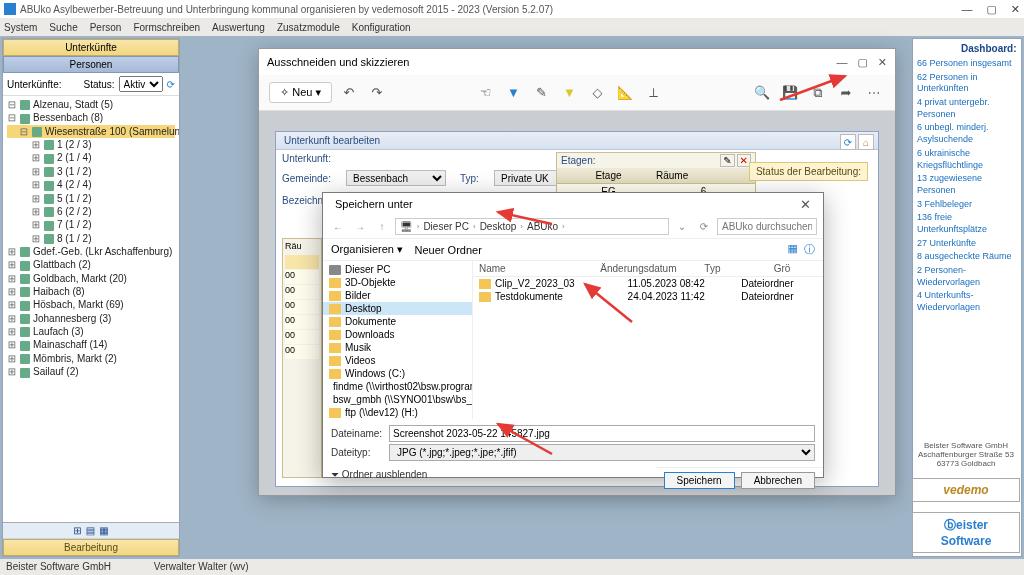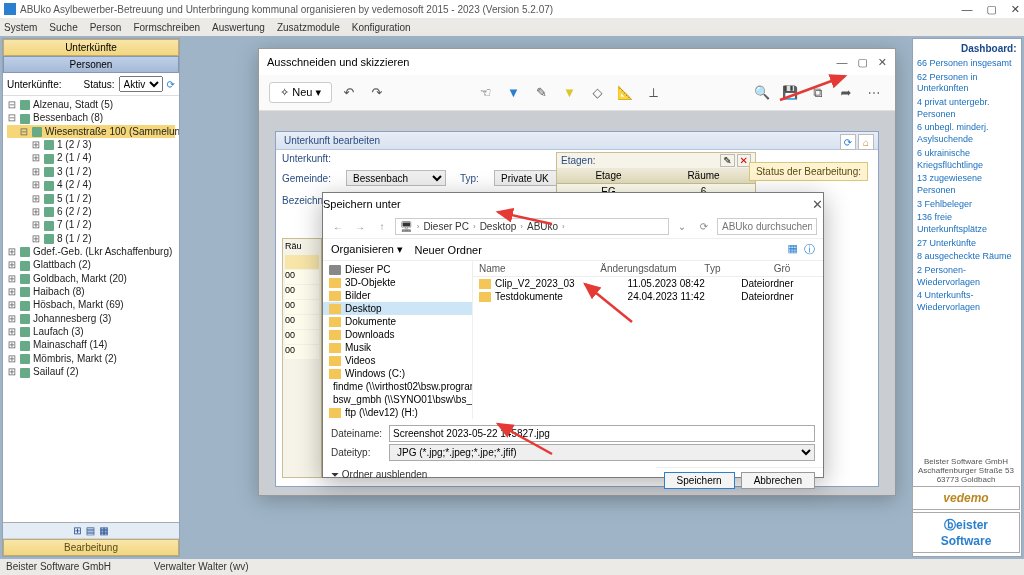--- a/index.html
+++ b/index.html
@@ -35,21 +35,21 @@
 .left-bottom .bar { font-size: 10px; padding: 2px 4px; text-align: center; color: #1a468a; border-bottom: 1px solid #c7d6e6; }
 
 
 .center { flex: 1; position: relative; background: #9fb5c7; }
 
 
 .right-panel { width: 110px; background: #fff; border: 1px solid #94a3b8; margin: 2px; padding: 4px; font-size: 9px; }
 .right-panel h4 { color: #1a468a; font-size: 10px; margin-bottom: 3px; font-weight: bold; margin-left: 44px; }
 .right-panel .stat { color: #1a6fbf; cursor: pointer; padding: 1px 0; line-height: 1.3; }
 .branding { width: 108px; position: absolute; right: 4px; bottom: 22px; font-size: 8px; color: #555; text-align: center; }
-.branding .logo { background: #fff; border: 1px solid #aaa; padding: 4px; margin-top: 2px; font-size: 12px; font-weight: bold; }
+.branding .logo { background: #fff; border: 1px solid #aaa; padding: 4px; margin-top: 10px; font-size: 12px; font-weight: bold; }
 .branding .vedemo { color: #b82; font-style: italic; }
 .branding .beister { color: #2a7fce; }
 
 
 .statusbar { position: absolute; bottom: 0; left: 0; right: 0; height: 16px; background: #eceae6; font-size: 10px; padding: 2px 6px; color: #333; }
 
 
 .snip-window { position: absolute; left: 258px; top: 48px; width: 638px; height: 448px; background: #fff; box-shadow: 0 4px 20px rgba(0,0,0,.25); border: 1px solid #999; }
 .snip-title { height: 26px; display: flex; align-items: center; padding: 0 8px; font-size: 11px; background: #fff; }
 .snip-title .controls { margin-left: auto; display: flex; gap: 10px; color: #555; }
@@ -66,21 +66,21 @@
 .inner-app .form-row label { color: #2a4d82; width: 60px; }
 .inner-app input, .inner-app select { font-size: 10px; height: 16px; border: 1px solid #bbb; padding: 0 2px; }
 .inner-app .etagen { position: absolute; left: 280px; top: 20px; background: #f6f3e8; border: 1px solid #c9be94; width: 200px; }
 .inner-app .etagen .eh { background: linear-gradient(#eee9d7,#e2dcbd); padding: 2px 4px; font-size: 10px; display: flex; border-bottom: 1px solid #c9be94; }
 .inner-app .status-box { position: absolute; right: 10px; top: 30px; background: #fff4d1; border: 1px solid #d9c77a; padding: 3px 6px; font-size: 10px; color: #5b4a15; }
 .inner-app .icons-tr { position: absolute; right: 4px; top: 2px; display: flex; gap: 2px; }
 .inner-app .icons-tr span { width: 16px; height: 16px; border: 1px solid #bbb; background: #fff; display: inline-flex; align-items: center; justify-content: center; font-size: 10px; cursor: pointer; }
 
 
 .save-dlg { position: absolute; left: 322px; top: 192px; width: 502px; height: 286px; background: #fff; border: 1px solid #7a7a7a; box-shadow: 0 6px 24px rgba(0,0,0,.3); }
-.save-dlg .dlg-title { height: 22px; padding: 3px 0; font-size: 11px; display: flex; align-items: center; text-align: center; }
+.save-dlg .dlg-title { height: 22px; padding: 3px 12px; font-size: 11px; display: flex; align-items: center; text-align: center; }
 .save-dlg .dlg-title .close { margin-left: auto; cursor: pointer; font-size: 13px; color: #555; }
 .save-dlg .nav-row { display: flex; align-items: center; padding: 3px 6px; gap: 4px; border-bottom: 1px solid #eee; }
 .save-dlg .nav-arrow { width: 18px; text-align: center; color: #888; cursor: pointer; }
 .save-dlg .breadcrumb { flex: 1; border: 1px solid #ccc; padding: 2px 4px; font-size: 10px; display: flex; align-items: center; gap: 2px; }
 .save-dlg .breadcrumb span { color: #333; }
 .save-dlg .breadcrumb .sep2 { color: #888; font-size: 8px; margin: 0 2px; }
 .save-dlg .search-box { border: 1px solid #ccc; padding: 2px 4px; font-size: 10px; width: 100px; color: #999; }
 .save-dlg .org-row { display: flex; align-items: center; padding: 3px 8px; font-size: 11px; border-bottom: 1px solid #eee; gap: 12px; }
 .save-dlg .org-row .view-icons { margin-left: auto; display: flex; gap: 6px; color: #2a7fce; }
 .save-dlg .file-area { display: flex; height: 158px; }
@@ -266,21 +266,21 @@
         <label style="width:34px;font-size:9px">Beginn:</label>
         <input style="width: 60px;" value="13.10.2015">
       </div>
       <div class="etagen">
         <div style="display:flex;justify-content:space-between;padding:2px 4px">
           <span style="color:#2a4d82;font-size:10px">Etagen:</span>
           <span><span style="border:1px solid #bbb;padding:0 2px;margin-right:2px">✎</span><span style="border:1px solid #bbb;padding:0 2px;color:#c00">✕</span></span>
         </div>
         <div class="eh">
             <span style="flex:1;text-align:center">Etage</span>
-            <span style="flex:1;text-align:center">Räume</span>
+            <span style="flex:1;text-align:left">Räume</span>
           </div>
         <div class="eh" style="background:#fffdee">
             <span style="flex:1;text-align:center">EG</span>
             <span style="flex:1;text-align:center">6</span>
           </div>
       </div>
       <div class="status-box">Status der Bearbeitung:</div>
       <div style="position:absolute;left:6px;top:106px;background:#f6f3e8;border:1px solid #c9be94;width:40px;height:240px;padding:2px;font-size:9px">
         <span>Räu</span>
         <div style="background:#f8e5a8;height:14px;margin-top:4px"></div>

